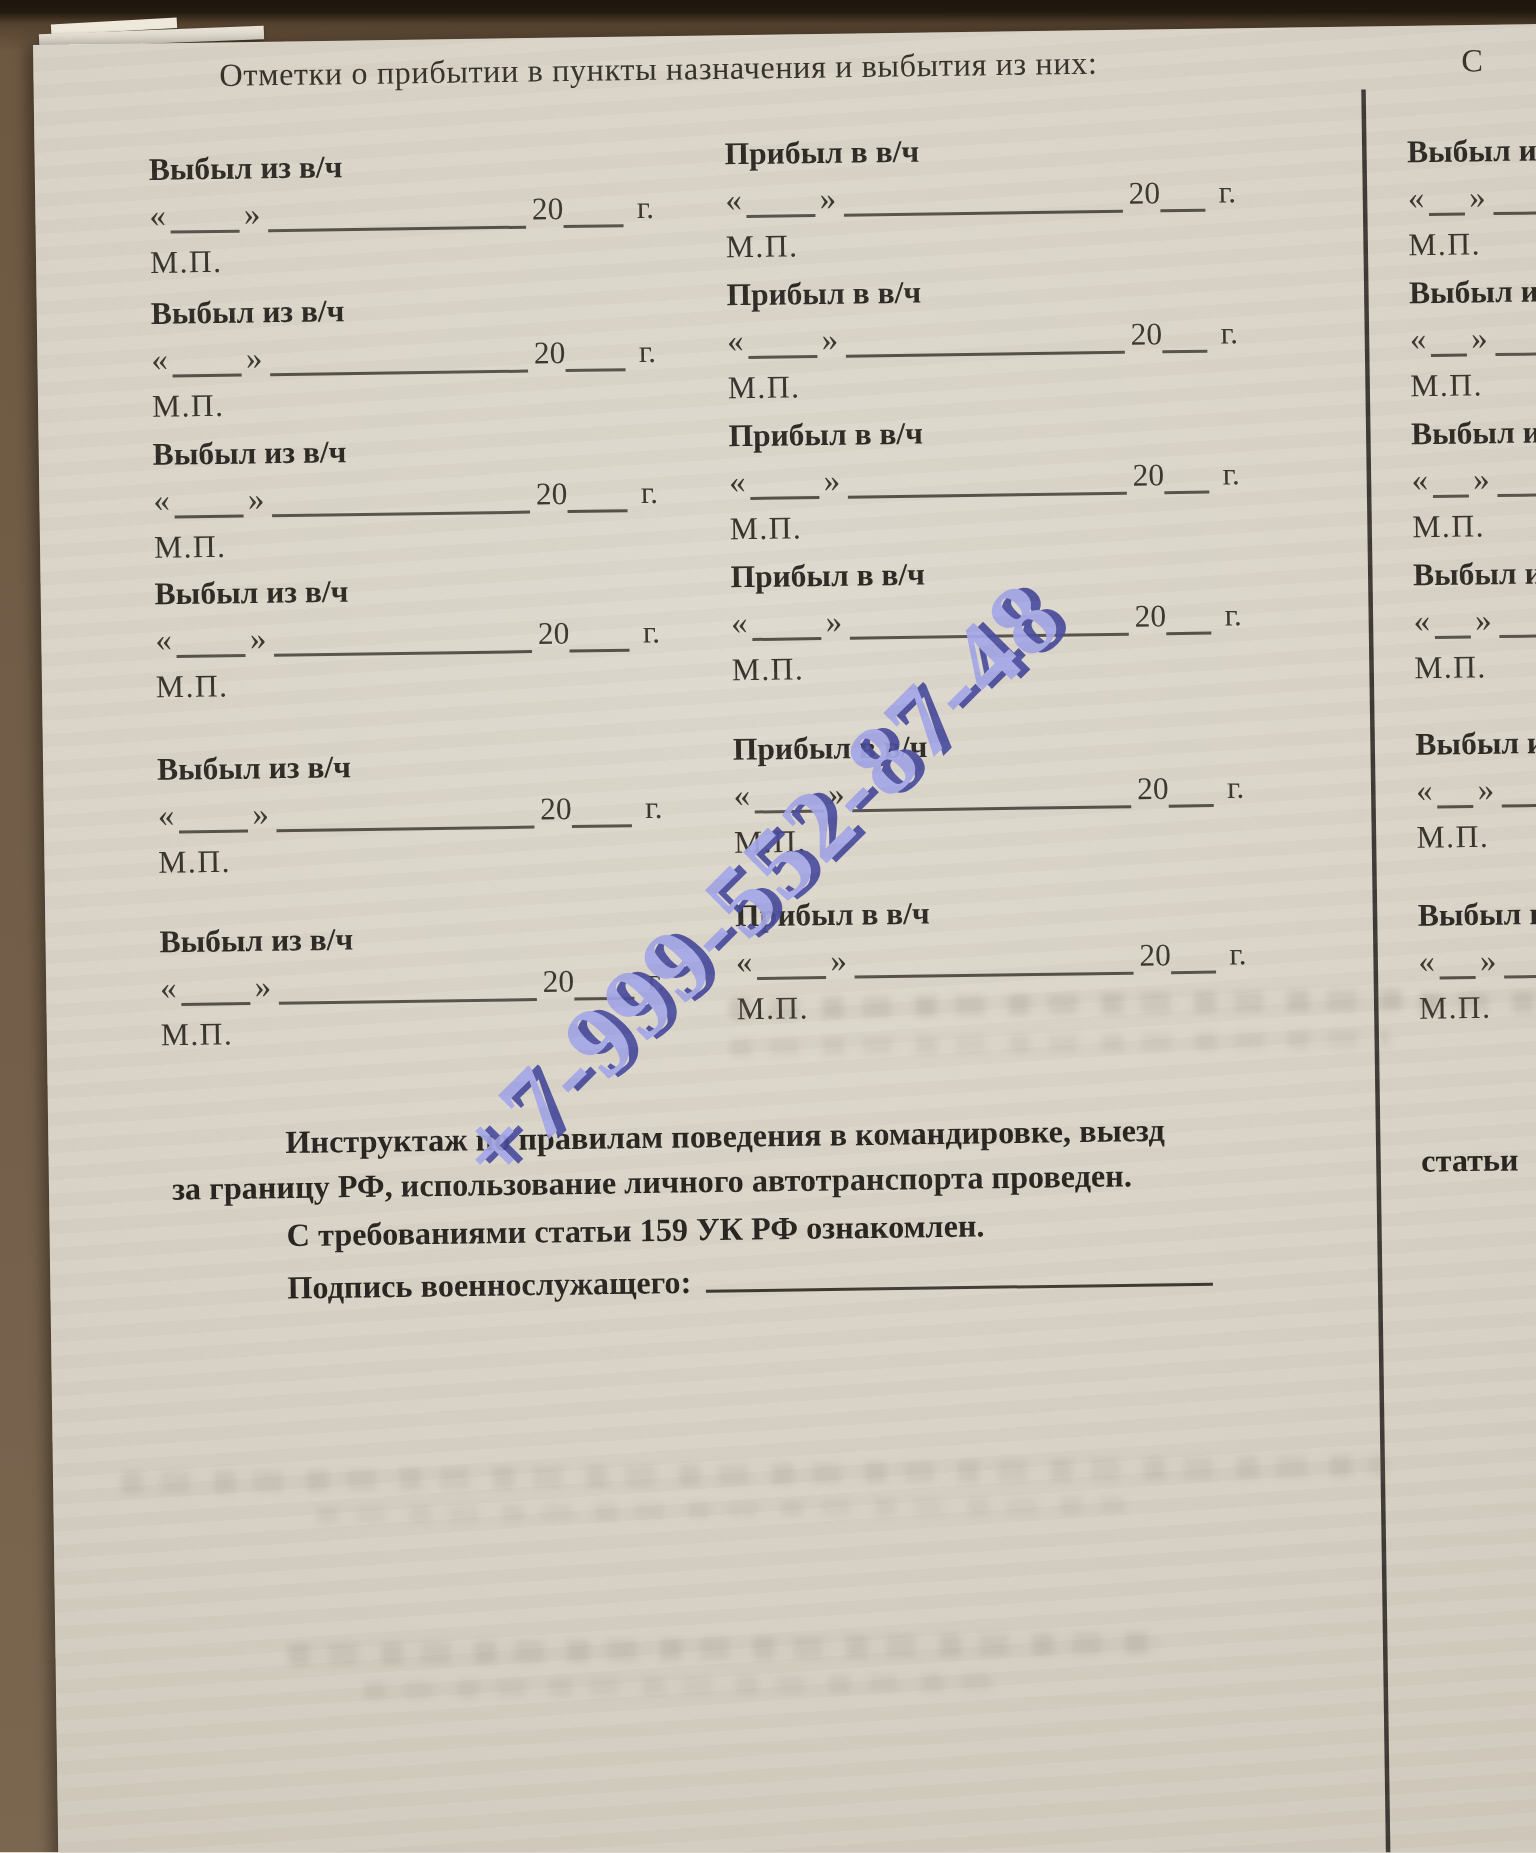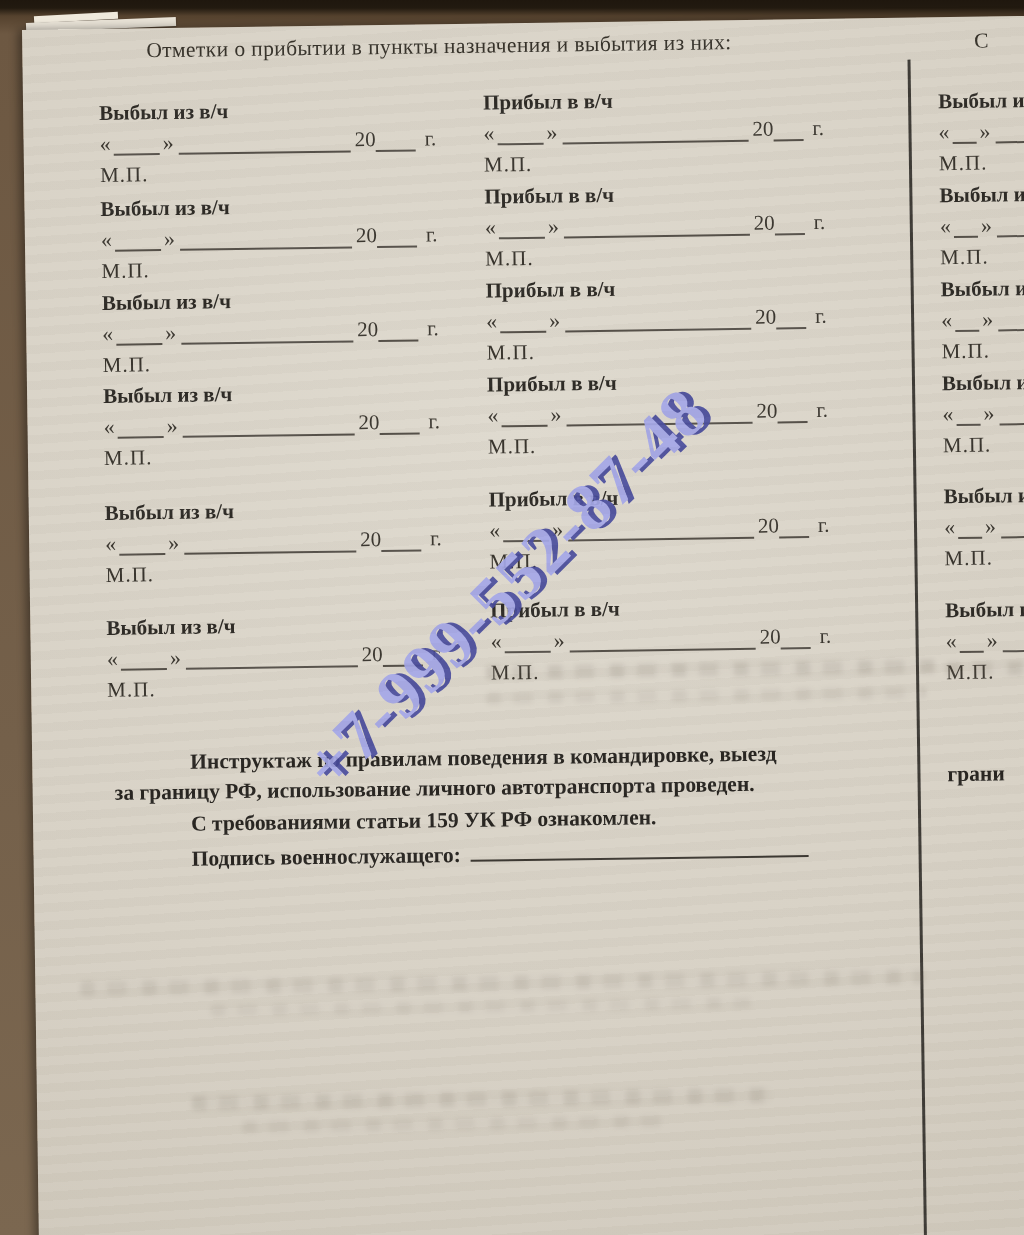--- a/index.html
+++ b/index.html
@@ -279,21 +279,21 @@
     <div class="blk strip-blk" style="top:580px;">
       <div class="lbl">Выбыл из</div>
       <div class="dateline">
         <span class="q">«</span>
           <span class="u day"></span>
           <span class="q">»</span>
           <span class="u main"></span>
       </div>
       <div class="mp">М.П.</div>
     </div>
-    <div class="strip-frag" style="left:915px;top:745px;">грани</div>
+    <div class="strip-frag" style="left:915px;top:745px;">статьи</div>
 
     <div class="ghost" style="left:455px;top:642px;width:450px;height:14px;"></div>
     <div class="ghost" style="left:455px;top:669px;width:440px;height:12px;opacity:.3;"></div>
     <div class="ghost" style="left:915px;top:645px;width:130px;height:14px;"></div>
     <div class="ghost" style="left:45px;top:952px;width:845px;height:15px;opacity:.35;"></div>
     <div class="ghost" style="left:175px;top:977px;width:540px;height:12px;opacity:.25;"></div>
     <div class="ghost" style="left:155px;top:1068px;width:580px;height:15px;opacity:.4;"></div>
     <div class="ghost" style="left:205px;top:1094px;width:420px;height:12px;opacity:.28;"></div>
 
     <div class="watermark" style="color: rgb(163, 166, 232); text-shadow: rgb(71, 74, 156) 5px 4px 0px;">+7-999-552-87-48</div>

